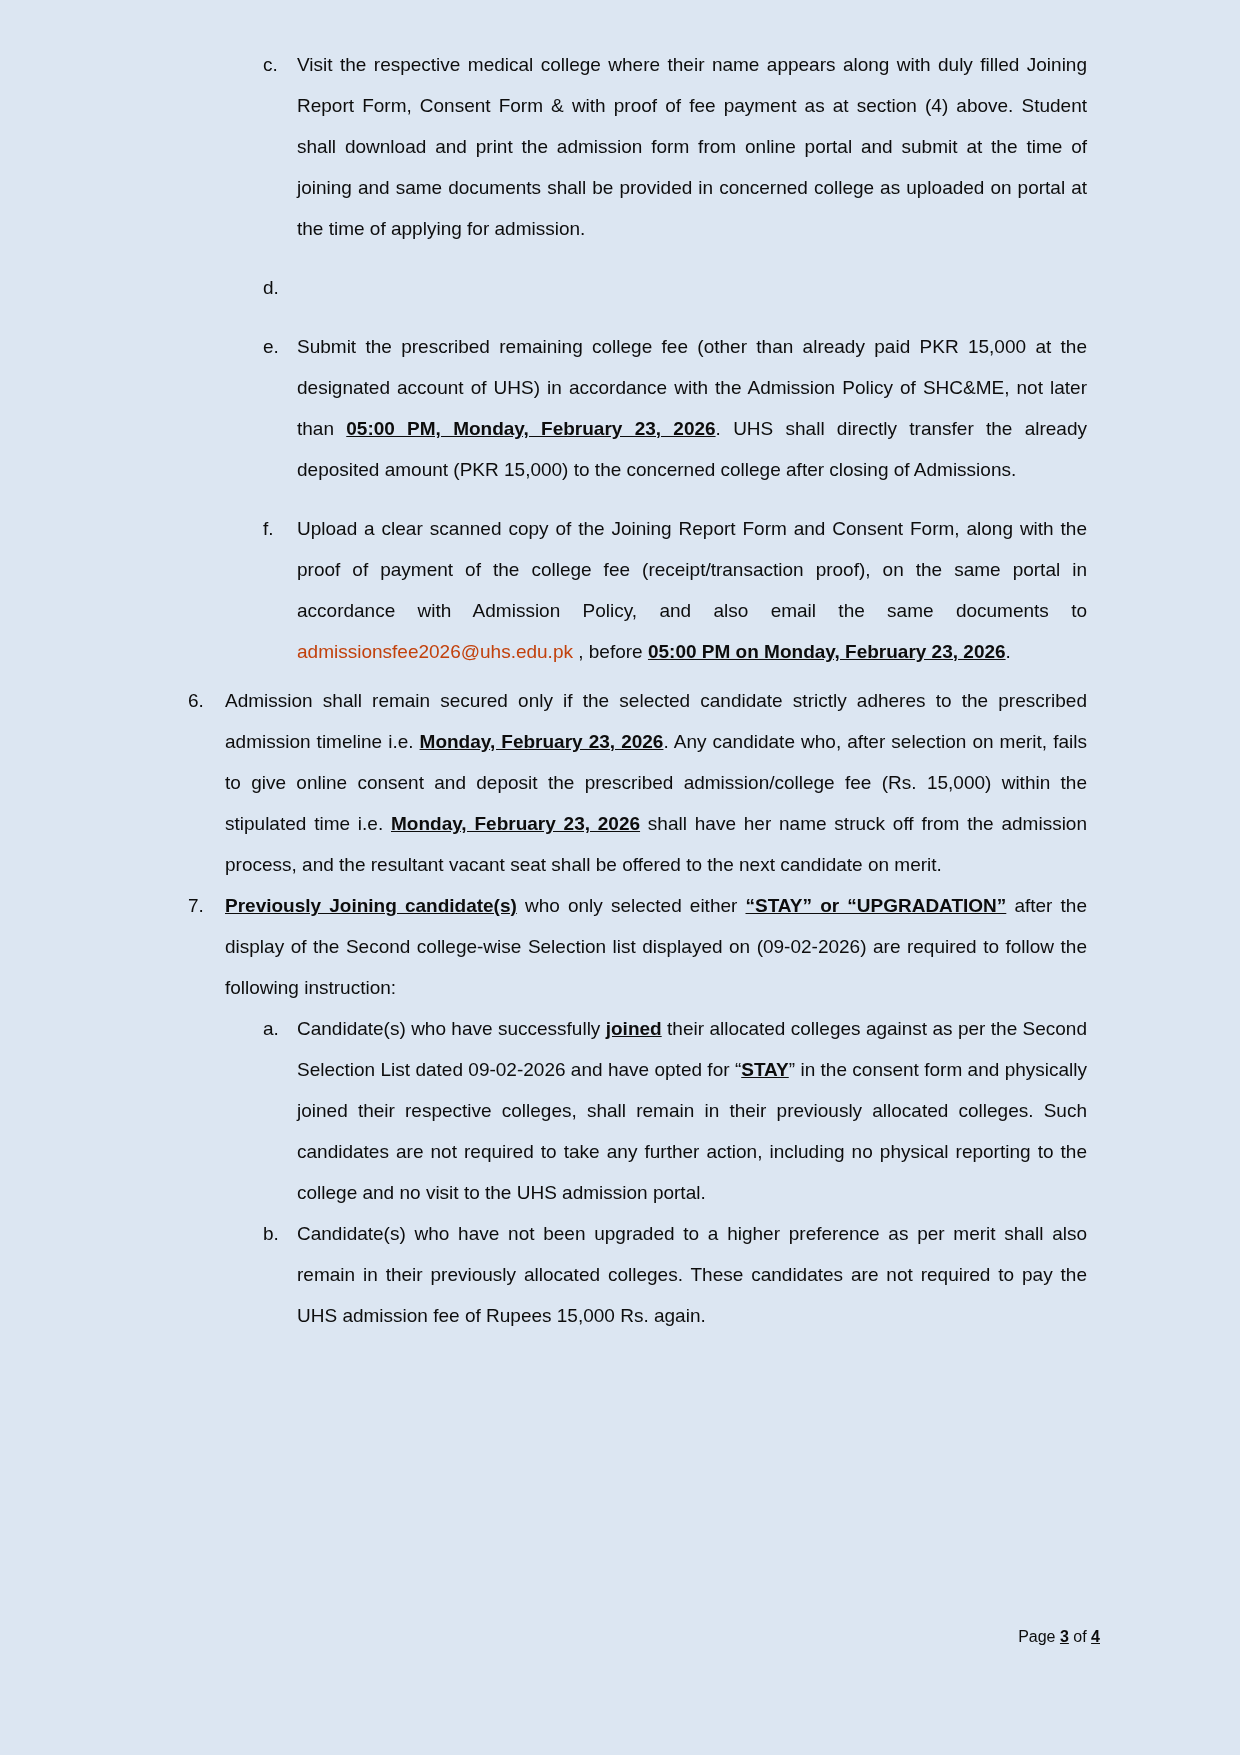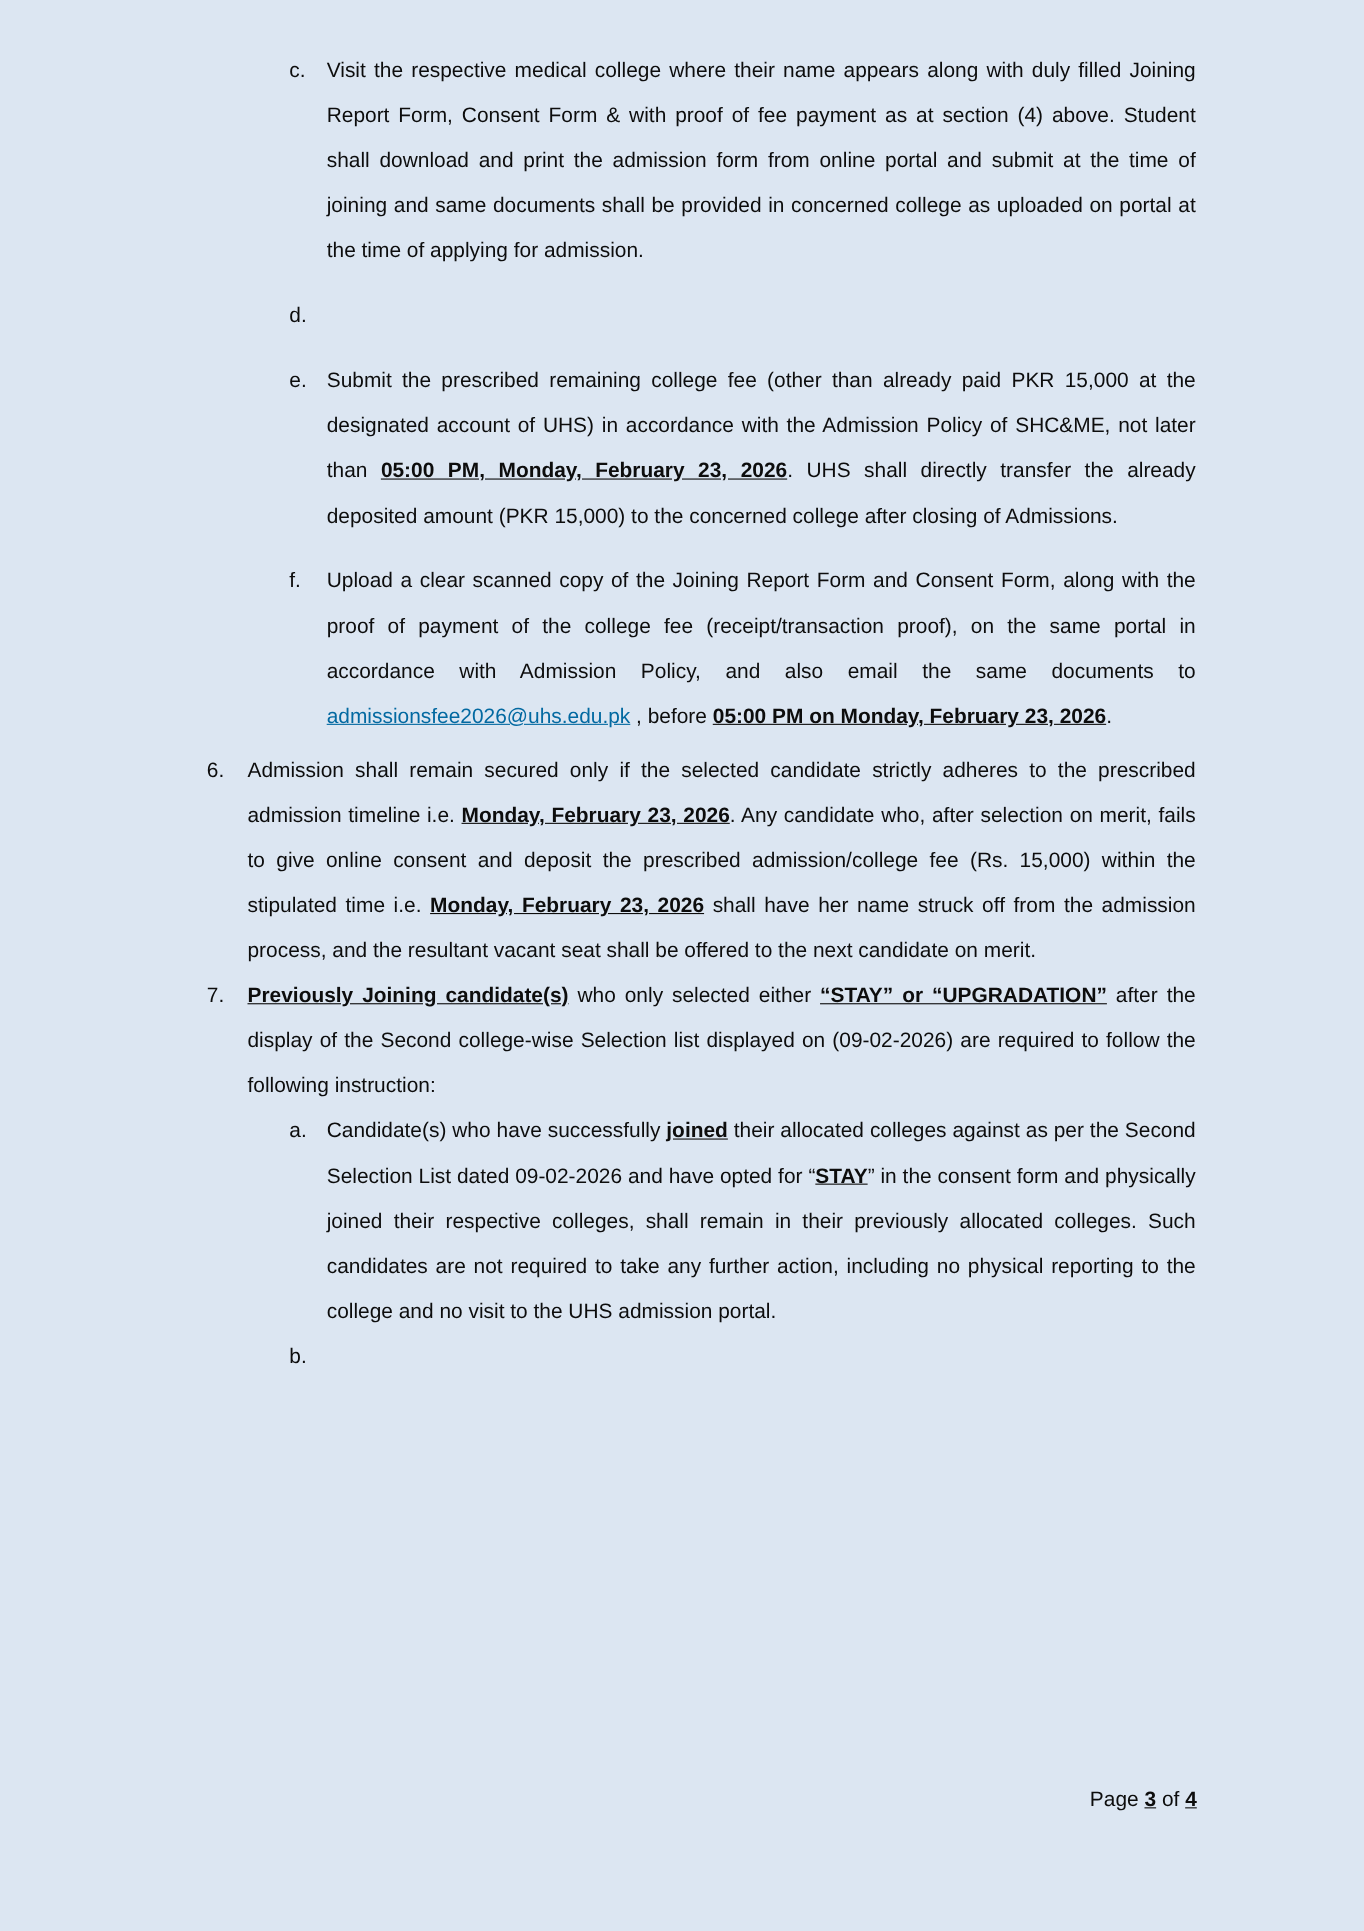--- a/index.html
+++ b/index.html
@@ -40,29 +40,28 @@
   }
   .item .para {
     flex: 1 1 auto;
     margin: 0;
     text-align: justify;
   }
   .item.space-after { margin-bottom: 18px; }
   .item.space-after-sm { margin-bottom: 8px; }
   .bold { font-weight: bold; text-decoration: underline; }
   .link {
-    color: #0369a1;
-    text-decoration: underline;
+    color: #c2410c;
     cursor: pointer;
   }
   .footer {
     position: absolute;
     top: 1624px;
-    right: 152px;
-    font-size: 19px;
+    right: 140px;
+    font-size: 16px;
     line-height: 26px;
     color: #0d0d0d;
   }
 </style>
 </head>
 <body>
 
 <div class="page">
   <div class="content">
       <div class="item level-2 space-after">
@@ -87,18 +86,19 @@
       <div class="item level-1">
         <span class="marker">7.</span>
         <p class="para"><span class="bold">Previously Joining candidate(s)</span><span> who only selected either </span><span class="bold">“STAY” or “UPGRADATION”</span><span> after the display of the Second college-wise Selection list displayed on (09-02-2026) are required to follow the following instruction:</span></p>
       </div>
       <div class="item level-2">
         <span class="marker">a.</span>
         <p class="para"><span>Candidate(s) who have successfully </span><span class="bold">joined</span><span> their allocated colleges against as per the Second Selection List dated 09-02-2026 and have opted for “</span><span class="bold">STAY</span><span>” in the consent form and physically joined their respective colleges, shall remain in their previously allocated colleges. Such candidates are not required to take any further action, including no physical reporting to the college and no visit to the UHS admission portal.</span></p>
       </div>
       <div class="item level-2">
         <span class="marker">b.</span>
+        <p class="para"><span>Candidate(s) who have not been upgraded to a higher preference as per merit shall also remain in their previously allocated colleges. These candidates are not required to pay the UHS admission fee of Rupees 15,000 Rs. again.</span></p>
       </div>
     </div>
   <div class="footer">
     <span><span>Page </span><span class="bold">3</span><span> of </span><span class="bold">4</span></span>
   </div>
 </div>
 
 </body></html>

